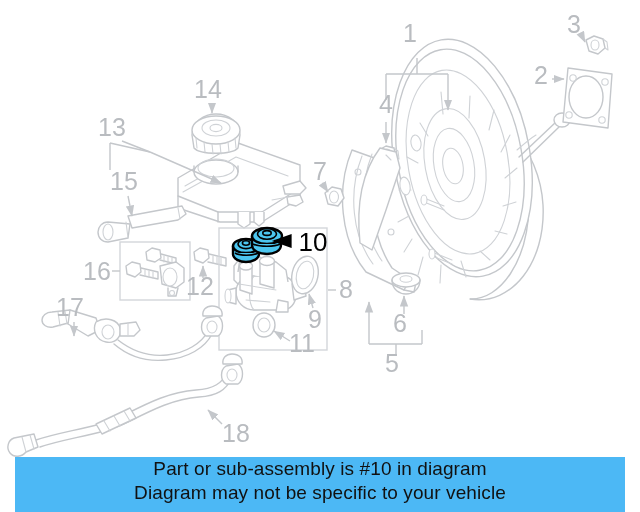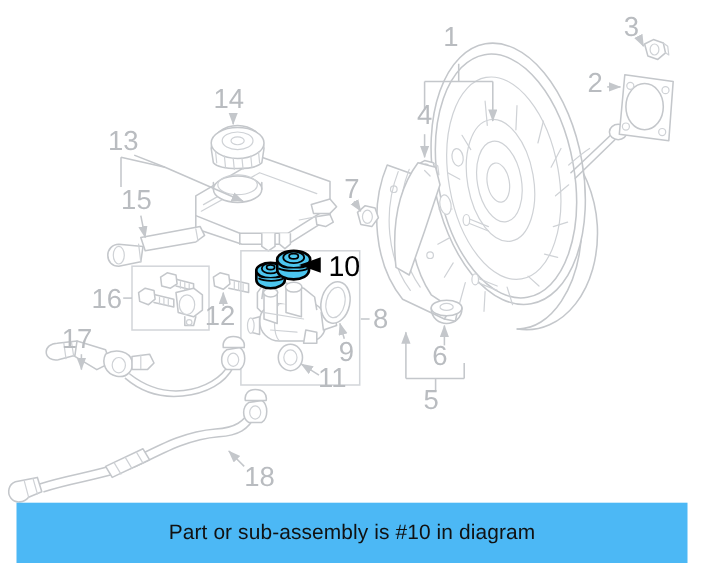--- a/index.html
+++ b/index.html
@@ -16,21 +16,21 @@
     font-family:"Liberation Sans","DejaVu Sans",sans-serif;
     font-size:25px;
     fill:#b9bcc0;
   }
   .callout-num.hl{fill:#000000;font-size:26px;}
 
   
   #notice-banner{
     position:absolute;left:15px;top:457px;width:610px;height:55px;
     background:#4cb8f5;
-    display:flex;flex-direction:column;align-items:center;justify-content:center;
+    display:flex;flex-direction:column;align-items:center;
     box-sizing:border-box;
   }
   #notice-banner .line{
     color:#111111;
     font-family:"Liberation Sans","DejaVu Sans",sans-serif;
     font-size:19px;
     line-height:24px;
     letter-spacing:0.1px;
     white-space:nowrap;
   }
@@ -398,15 +398,16 @@
       <text class="callout-num" x="124" y="190" text-anchor="middle">15</text>
       <text class="callout-num" x="97" y="280" text-anchor="middle">16</text>
       <text class="callout-num" x="70" y="316" text-anchor="middle">17</text>
       <text class="callout-num" x="236" y="442" text-anchor="middle">18</text>
     </g>
 
   </svg>
 
   <div id="notice-banner">
     <div class="line">Part or sub-assembly is #10 in diagram</div>
+    <div class="line">Diagram may not be specific to your vehicle</div>
   </div>
 
 </div>
 
 </body></html>

